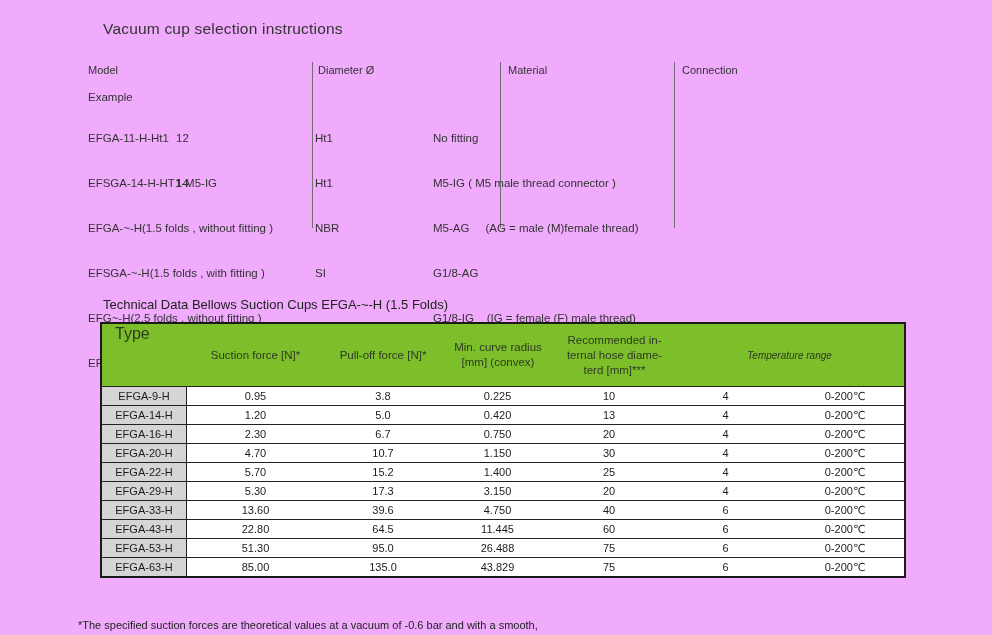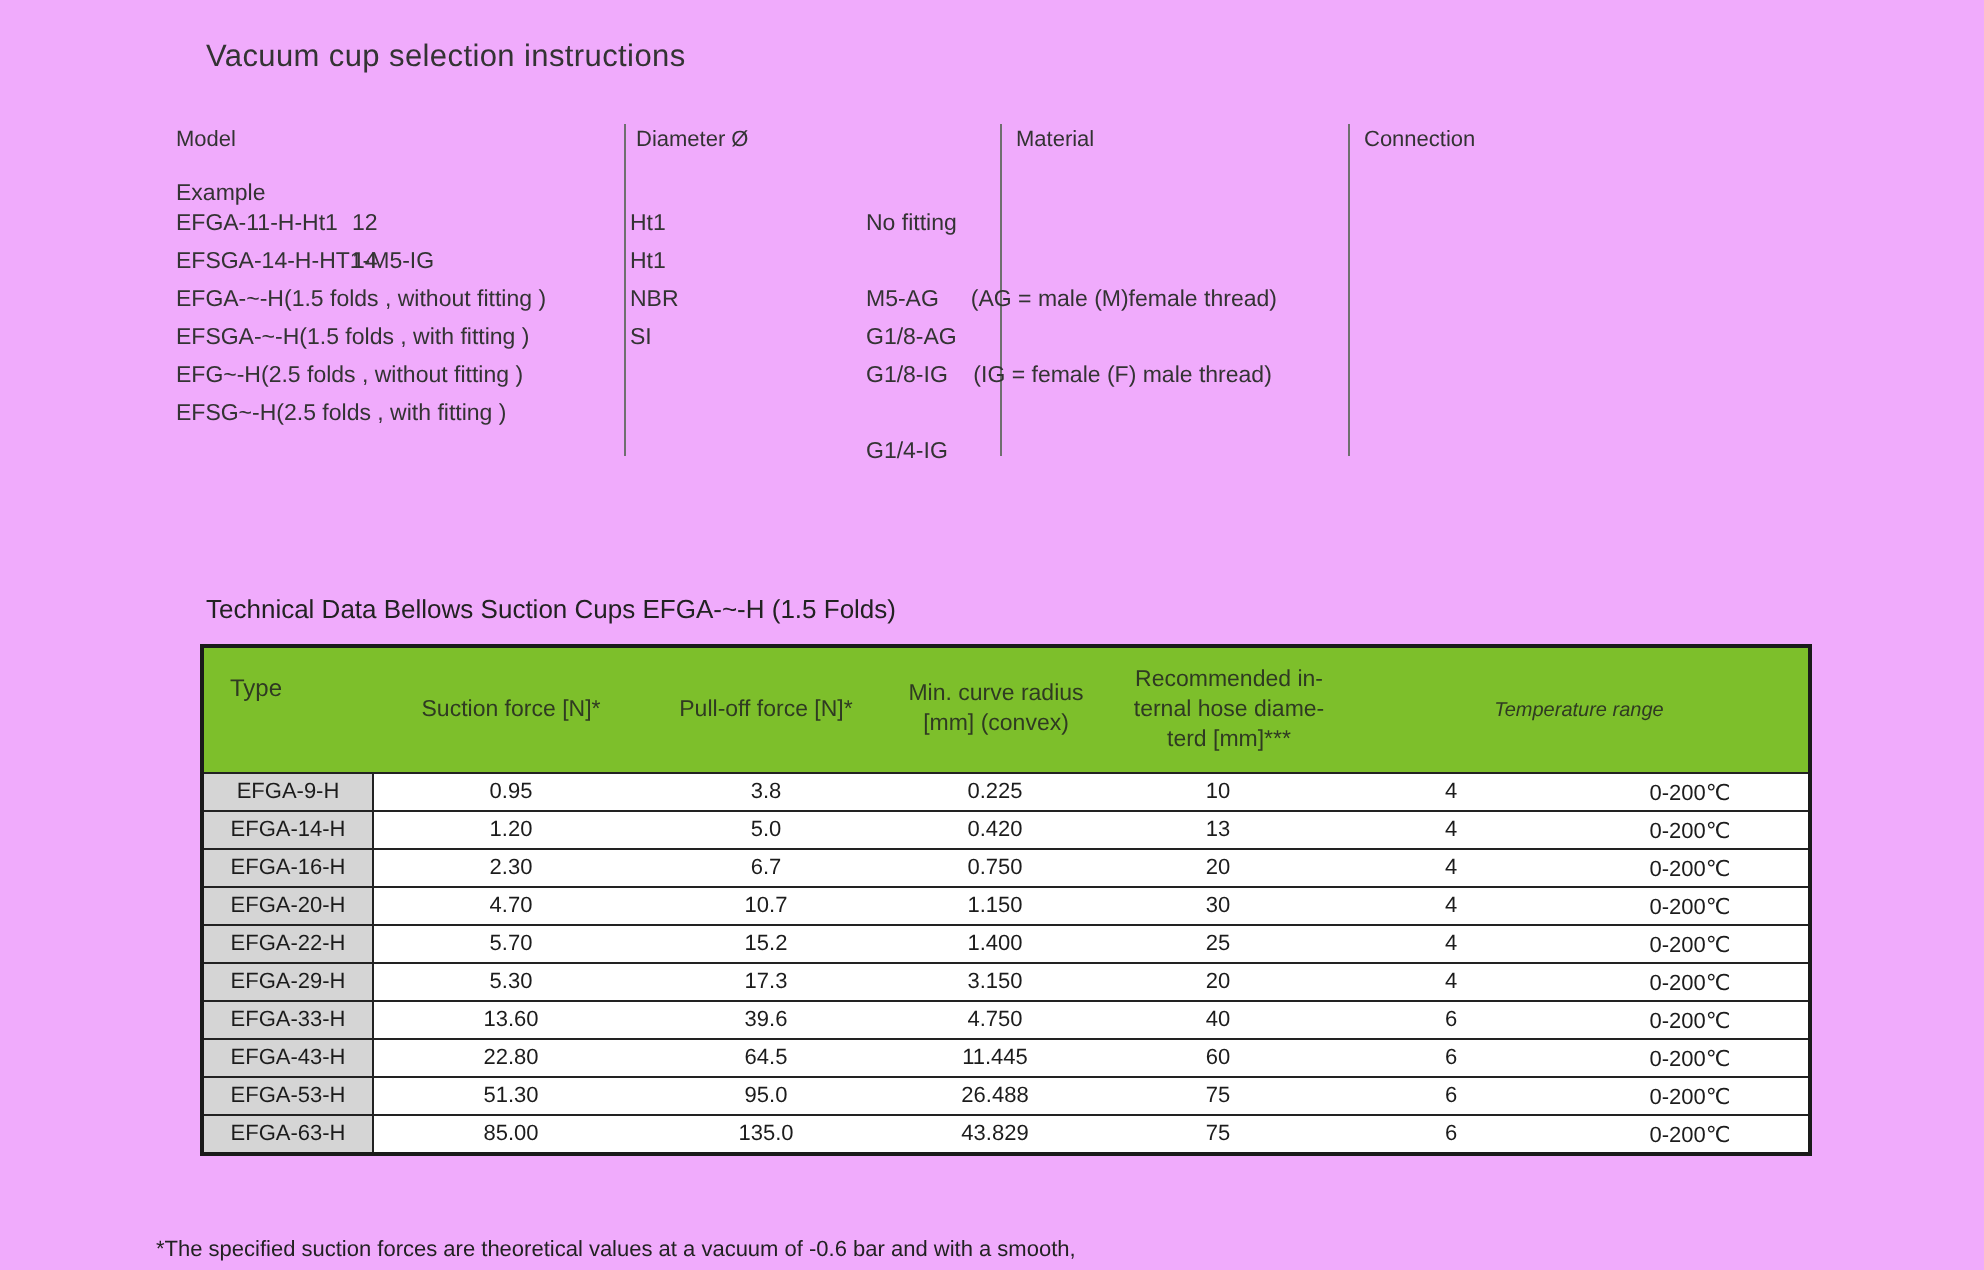--- a/index.html
+++ b/index.html
@@ -36,21 +36,21 @@
     position:absolute;top:4px;left:0;right:0;display:flex;
     font-size:11px;color:#333;
   }
   .sel-example{
     position:absolute;top:31px;left:3px;
     font-size:11.5px;color:#333;
   }
   .sel-rows{
     position:absolute;top:45px;left:0;right:0;
   }
-  .sel-row{display:flex;height:19px;line-height:14px;font-size:11.5px;color:#333;}
+  .sel-row{display:flex;height:19px;line-height:14px;font-size:11.5px;color:#333;margin-top:26px;}
   .sc{overflow:visible;white-space:pre;}
   .sc0{width:227px;padding-left:3px;}
   .sc1{width:188px;padding-left:6px;}
   .sc2{width:174px;padding-left:8px;}
   .sc3{flex:1;padding-left:8px;}
   
   .tech-title{
     position:absolute;left:103px;top:297px;
     font-size:13px;color:#222;
   }
@@ -63,21 +63,21 @@
     display:flex;height:62px;background:var(--green);
     align-items:center;
   }
   .th{
     display:flex;align-items:center;justify-content:center;
     text-align:center;font-size:11.5px;color:#2f3a22;
     white-space:pre-line;line-height:15px;height:100%;
   }
   .th.type-head{
     align-items:flex-start;justify-content:flex-start;
-    text-align:left;padding:13px 0 0 13px;font-size:12px;
+    text-align:left;padding:2px 0 0 13px;font-size:16px;
   }
   .th.temp-head{font-size:10px;font-style:italic;}
   .tech-row{display:flex;height:19px;border-top:1.5px solid #222;}
   .tc{
     display:flex;align-items:center;justify-content:center;
     font-size:11px;color:#1c1c1c;
   }
   .tc.type-cell{
     background:var(--type-gray);
     border-right:1.5px solid #222;
@@ -122,20 +122,21 @@
         <div class="sel-row">
           <div class="sc sc0 c0">EFGA-11-H-Ht1</div>
           <div class="sc sc1 c1">12</div>
           <div class="sc sc2 c2">Ht1</div>
           <div class="sc sc3 c3">No fitting</div>
         </div>
         <div class="sel-row">
           <div class="sc sc0 c0">EFSGA-14-H-HT1-M5-IG</div>
           <div class="sc sc1 c1">14</div>
           <div class="sc sc2 c2">Ht1</div>
+          <div class="sc sc3 c3">M5-IG ( M5 male thread connector )</div>
         </div>
         <div class="sel-row">
           <div class="sc sc0 c0">EFGA-~-H(1.5 folds , without fitting )</div>
           <div class="sc sc1 c1"></div>
           <div class="sc sc2 c2">NBR</div>
           <div class="sc sc3 c3">M5-AG     (AG = male (M)female thread)</div>
         </div>
         <div class="sel-row">
           <div class="sc sc0 c0">EFSGA-~-H(1.5 folds , with fitting )</div>
           <div class="sc sc1 c1"></div>

